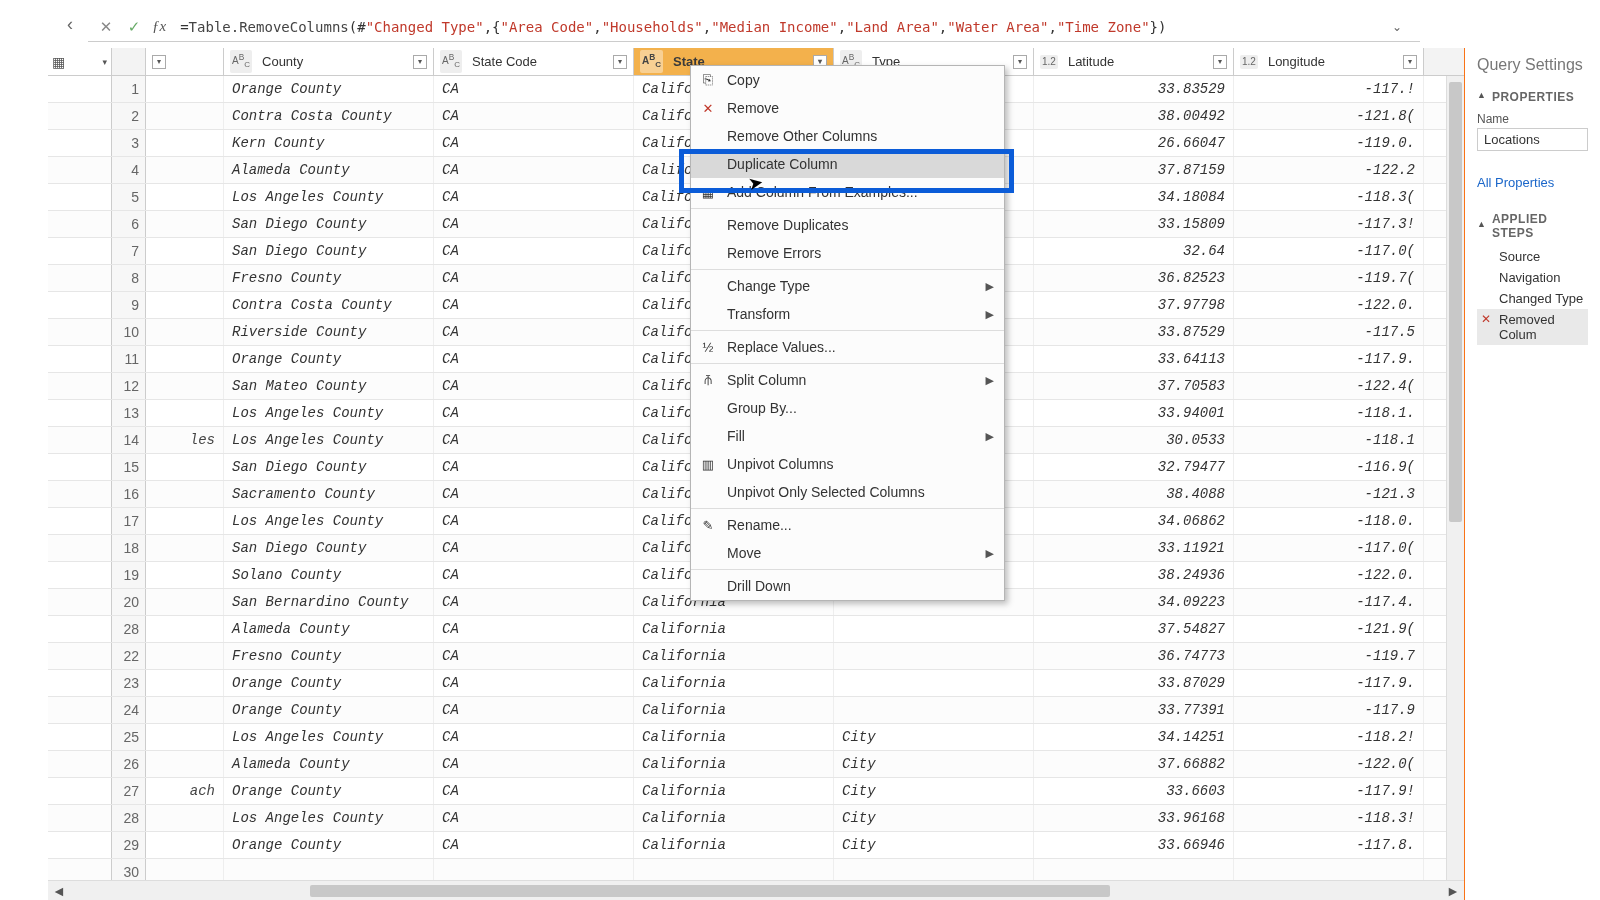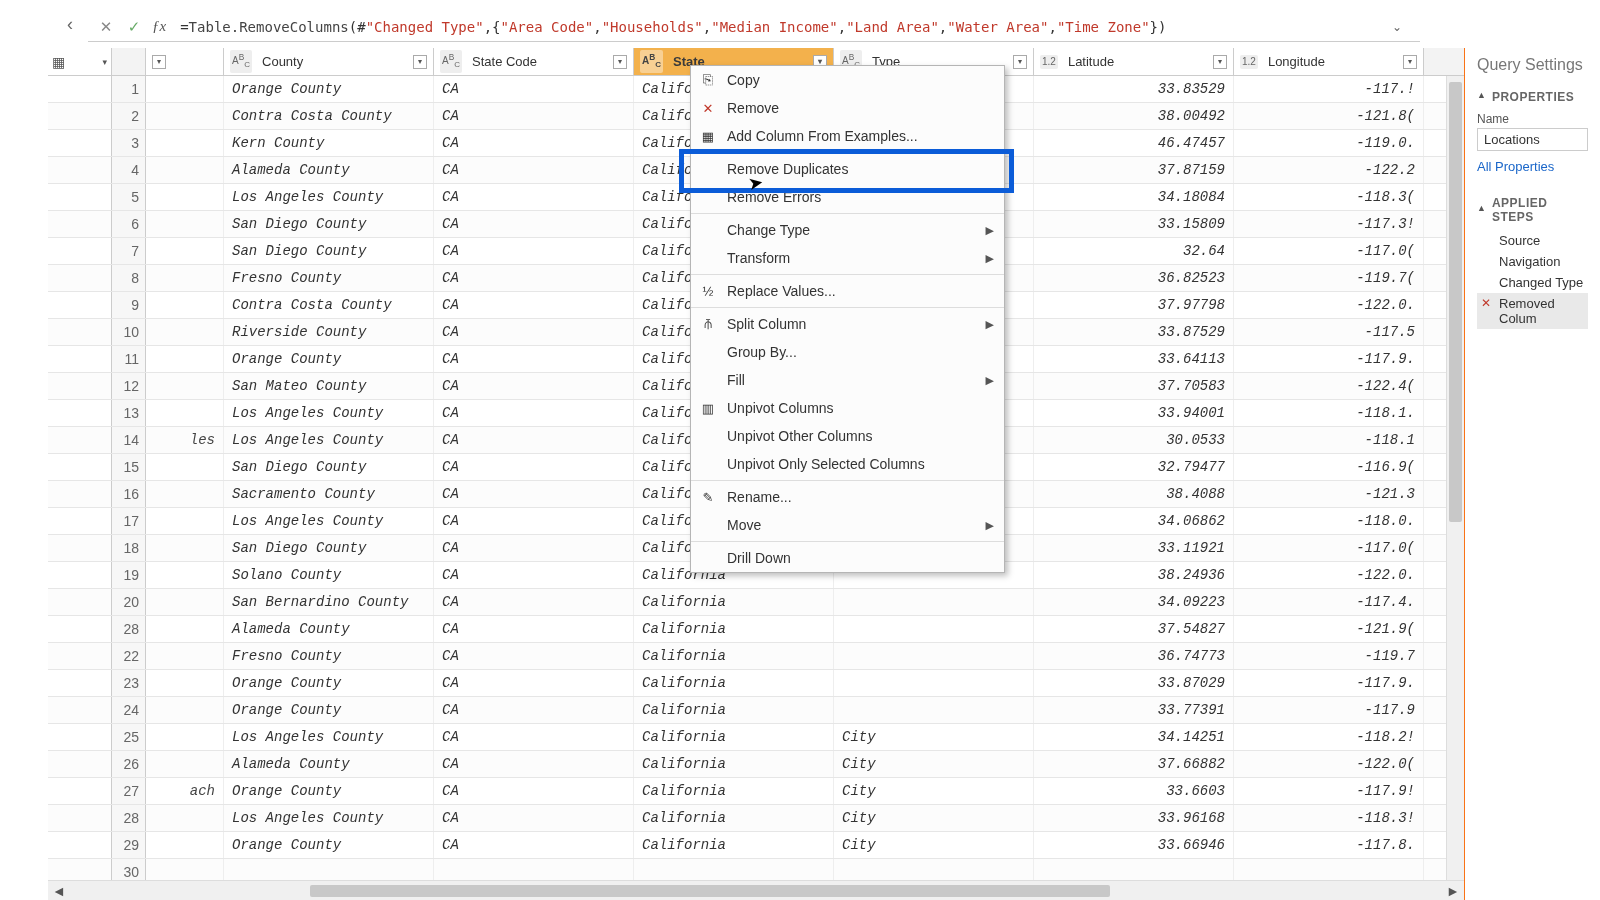--- a/index.html
+++ b/index.html
@@ -66,21 +66,21 @@
 .cm-item .ic { position:absolute; left:8px; width:18px; text-align:center; font-size:13px; }
 .cm-item .sub { position:absolute; right:10px; font-size:11px; color:#555;}
 .cm-sep { height:1px; background:#ddd; margin:2px 0;}
 .hl-ring { position:absolute; top:149px; left:679px; width:335px; height:44px; border:5px solid #0b5cd8; z-index:60; pointer-events:none; }
 .cursor-arrow { position:absolute; top:172px; left:748px; z-index:70; font-size:18px; color:#000; transform:rotate(-10deg); pointer-events:none;}
 
 
 .side-panel h4 { font-size:12px; letter-spacing:.5px; color:#666; margin:8px 0 4px; font-weight:700;}
 .side-panel .collapse { display:flex; align-items:center; gap:6px; color:#555; font-size:12px; margin-bottom:2px;}
 .side-panel .collapse .tri{ font-size:9px;}
-.name-box { border:1px solid #ccc; padding:3px 6px; font-size:13px; margin:2px 0 8px; background:#fff;}
+.name-box { border:1px solid #ccc; padding:3px 6px; font-size:13px; margin:2px 0 24px; background:#fff;}
 .link { color:#1a66c9; font-size:13px; cursor:pointer; margin-bottom:14px; display:block;}
 .steps { list-style:none; }
 .steps li{ padding:3px 2px 3px 22px; position:relative; font-size:13px;}
 .steps li.sel{ background:#e9e9e9;}
 .steps li .x{ position:absolute; left:4px; color:#c0392b; font-size:12px;}
 .qs-title { font-size:16px; color:#777; margin-bottom:8px;}
 </style>
 </head>
 <body>
 
@@ -179,21 +179,21 @@
           <div class="cell num w-lon">-121.8(</div>
         </div>
         <div class="row">
           <div class="cell" style="width: 64px; border-right: 1px solid rgb(204, 204, 204);"></div>
           <div class="rn">3</div>
           <div class="cell spill w-city"></div>
           <div class="cell w-county">Kern County</div>
           <div class="cell w-code">CA</div>
           <div class="cell w-state">California</div>
           <div class="cell w-type"></div>
-          <div class="cell num w-lat">46.47457</div>
+          <div class="cell num w-lat">26.66047</div>
           <div class="cell num w-lon">-119.0.</div>
         </div>
         <div class="row">
           <div class="cell" style="width: 64px; border-right: 1px solid rgb(204, 204, 204);"></div>
           <div class="rn">4</div>
           <div class="cell spill w-city"></div>
           <div class="cell w-county">Alameda County</div>
           <div class="cell w-code">CA</div>
           <div class="cell w-state">California</div>
           <div class="cell w-type"></div>
@@ -525,20 +525,26 @@
 <div class="context-menu" id="ctx">
     <div class="cm-item">
       <span class="ic">⎘</span>
       <span>Copy</span>
     </div>
     <div class="cm-item">
       <span class="ic" style="color: rgb(192, 57, 43);">✕</span>
       <span>Remove</span>
     </div>
     <div class="cm-item">
+      <span>Remove Other Columns</span>
+    </div>
+    <div class="cm-item hl">
+      <span>Duplicate Column</span>
+    </div>
+    <div class="cm-item">
       <span class="ic">▦</span>
       <span>Add Column From Examples...</span>
     </div>
     <div class="cm-sep"></div>
     <div class="cm-item">
       <span>Remove Duplicates</span>
     </div>
     <div class="cm-item">
       <span>Remove Errors</span>
     </div>
@@ -567,23 +573,20 @@
     </div>
     <div class="cm-item">
       <span>Fill</span>
       <span class="sub">▶</span>
     </div>
     <div class="cm-item">
       <span class="ic">▥</span>
       <span>Unpivot Columns</span>
     </div>
     <div class="cm-item">
-      <span>Unpivot Other Columns</span>
-    </div>
-    <div class="cm-item">
       <span>Unpivot Only Selected Columns</span>
     </div>
     <div class="cm-sep"></div>
     <div class="cm-item">
       <span class="ic">✎</span>
       <span>Rename...</span>
     </div>
     <div class="cm-item">
       <span>Move</span>
       <span class="sub">▶</span>

